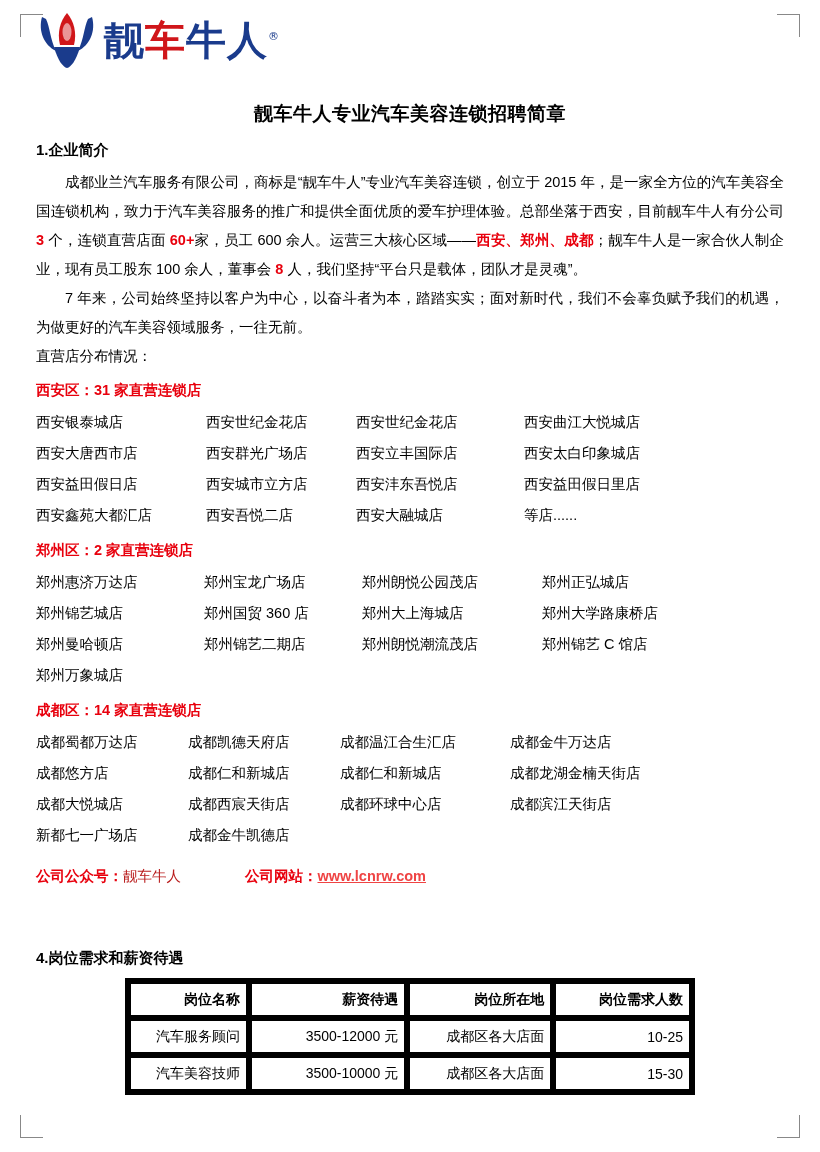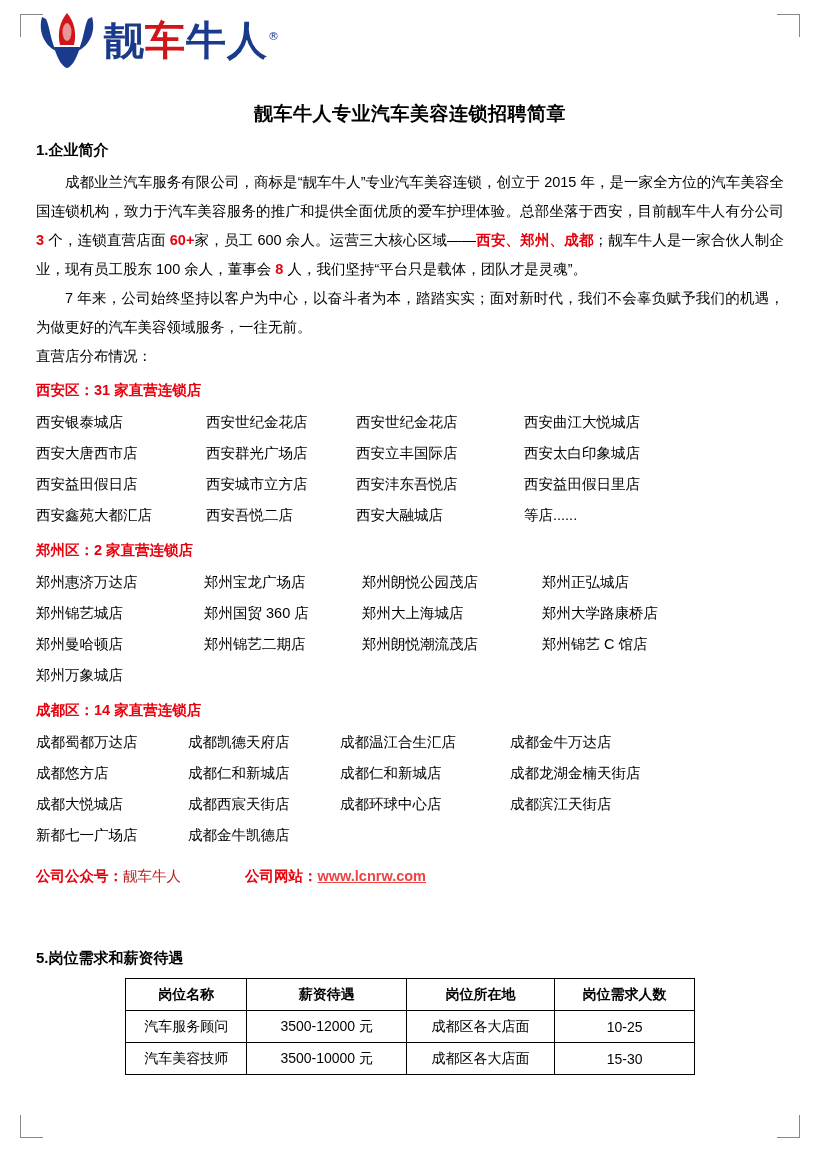--- a/index.html
+++ b/index.html
@@ -144,23 +144,23 @@
     font-size: 15px;
     font-weight: bold;
     margin: 58px 0 10px 0;
   }
   table.jobs {
     border-collapse: collapse;
     margin: 0 auto;
     width: 570px;
   }
   table.jobs td, table.jobs th {
-    border: 1px solid #000000;
+    border: 6px solid #000000;
     height: 31px;
-    text-align: center;
+    text-align: right;
     font-size: 14px;
     padding: 0 6px;
   }
   table.jobs th {
     font-weight: bold;
   }
   table.jobs td.c0, table.jobs th.c0 { width: 120px; }
   table.jobs td.c1, table.jobs th.c1 { width: 160px; }
   table.jobs td.c2, table.jobs th.c2 { width: 150px; }
   table.jobs td.c3, table.jobs th.c3 { width: 140px; }
@@ -253,21 +253,21 @@
       <span>成都滨江天街店</span>
       <span>新都七一广场店</span>
       <span>成都金牛凯德店</span>
     </div>
 
     <div class="contact-row">
       <div><span class="lbl">公司公众号：</span><span class="val">靓车牛人</span></div>
       <div><span class="url-lbl">公司网站：</span><span class="url">www.lcnrw.com</span></div>
     </div>
 
-    <h2 class="section2">5.岗位需求和薪资待遇</h2>
+    <h2 class="section2">4.岗位需求和薪资待遇</h2>
 
     <table class="jobs">
       <thead>
         <tr>
           <th class="c0">岗位名称</th>
           <th class="c1">薪资待遇</th>
           <th class="c2">岗位所在地</th>
           <th class="c3">岗位需求人数</th>
         </tr>
       </thead>

